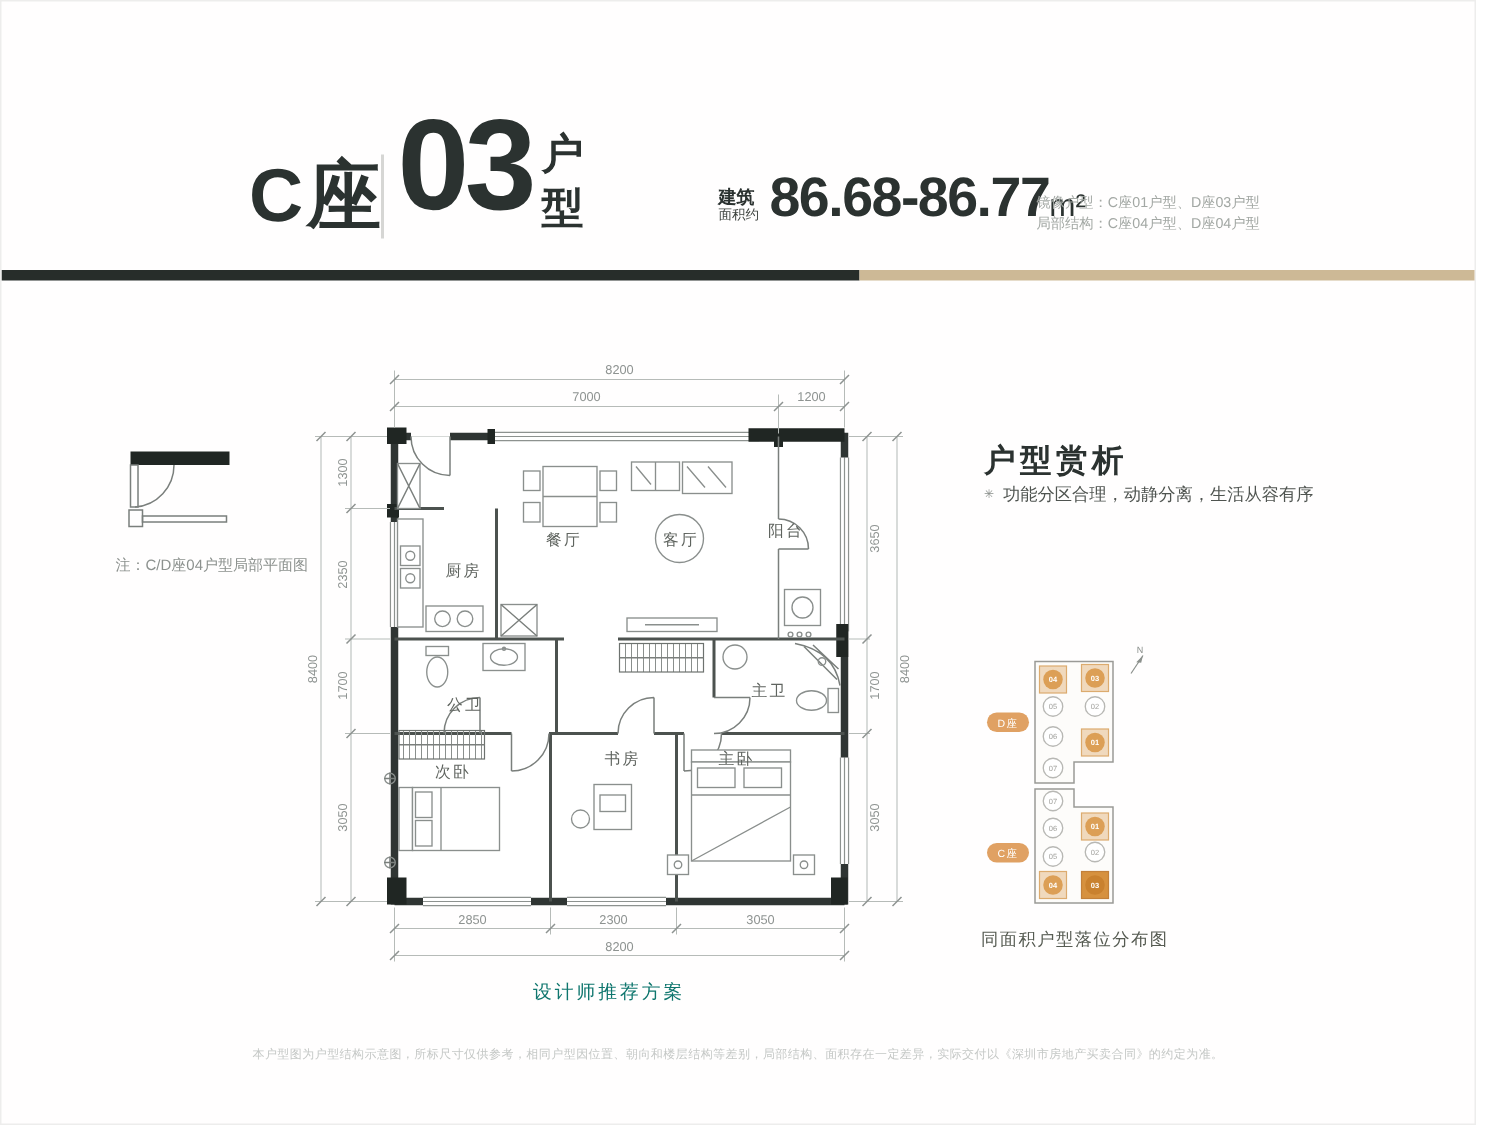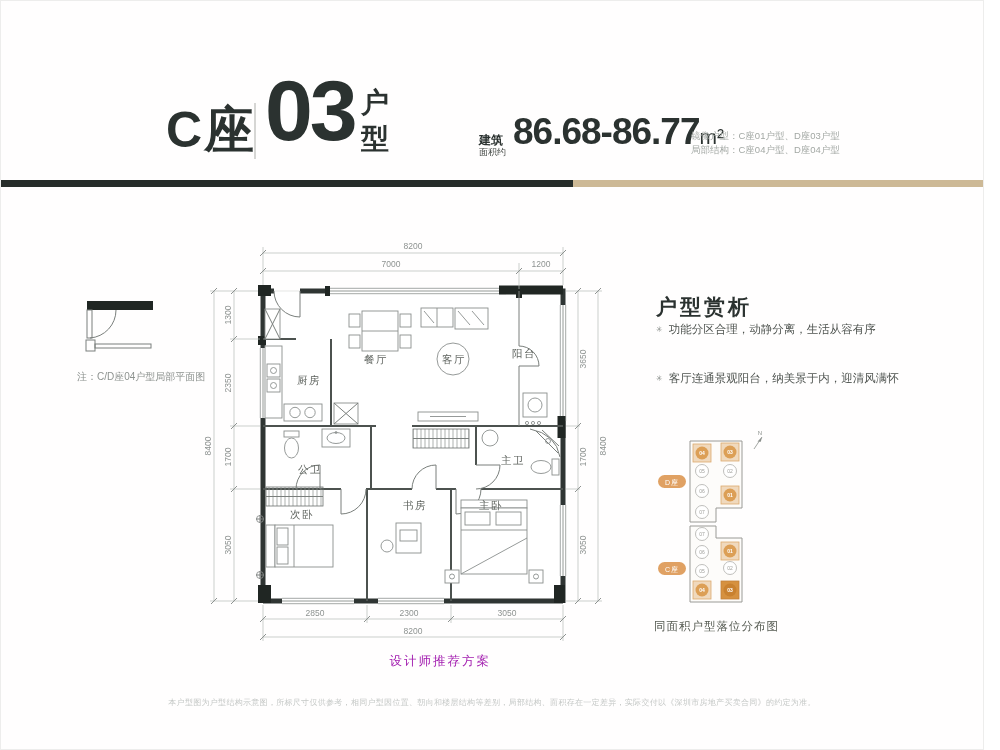--- a/index.html
+++ b/index.html
@@ -5,32 +5,32 @@
   html,body{margin:0;padding:0;background:#fff;}
   .page{position:relative;width:984px;height:750px;background:#fffefe;
         font-family:"Liberation Sans","DejaVu Sans",sans-serif;overflow:hidden;
         border:1px solid #ededec;box-sizing:border-box;color:#2b3230;}
   .abs{position:absolute;}
   
   .block-label{left:165px;top:96px;font-size:50px;font-weight:800;letter-spacing:2px;}
   .vdivider{left:253px;top:102px;width:2px;height:56px;background:#d6d6d4;}
   .unit-number{left:264px;top:66px;font-size:86px;font-weight:800;line-height:1;letter-spacing:-3px;}
   .unit-suffix{left:360px;top:84px;font-size:28px;font-weight:700;line-height:1.3;}
-  .area-prefix{left:478px;top:133px;line-height:1.2;font-family:Liberation Mono, monospace;}
+  .area-prefix{left:478px;top:123px;line-height:1.2;}
   .area-prefix .l1{font-size:12px;font-weight:800;}
   .area-prefix .l2{font-size:9px;color:#3e433f;}
   .area-value{left:512px;top:110px;font-size:37px;font-weight:800;letter-spacing:-1px;}
   .area-unit{font-size:21px;font-weight:400;letter-spacing:0;}
   .type-notes{left:690px;top:128px;font-size:9.5px;color:#a3a8a4;line-height:14px;}
   .divider-dark{left:0;top:179px;width:572px;height:7px;background:#272d2a;}
   .divider-tan{left:572px;top:179px;width:428px;height:7px;background:#cdb996;}
   
   .partial-note{left:76px;top:369px;font-size:10px;color:#8c918e;white-space:nowrap;}
   
-  .plan-caption{left:320px;top:652px;width:170px;text-align:right;font-size:12.5px;color:#a21caf;letter-spacing:2px;}
+  .plan-caption{left:320px;top:652px;width:170px;text-align:center;font-size:12.5px;color:#0f766e;letter-spacing:2px;}
   
   .analysis-title{left:655px;top:292px;font-size:21px;font-weight:700;letter-spacing:3px;}
   .bullet{position:absolute;left:655px;font-size:11.5px;color:#4f5450;white-space:nowrap;}
   .bullet .ico{font-size:8px;color:#8b908c;margin-right:6px;vertical-align:1px;}
   .site-caption{left:653px;top:618px;font-size:11.5px;color:#565b52;letter-spacing:1px;}
   .disclaimer{left:0;top:696px;width:100%;text-align:center;font-size:8px;color:#c5c8c6;letter-spacing:0.3px;}
   
   .w-out{stroke:#2f3533;stroke-width:5;fill:none;}
   .w-in{stroke:#4c524f;stroke-width:2;fill:none;}
   .w-thin{stroke:#7a7f7c;stroke-width:1;fill:none;}
@@ -315,21 +315,20 @@
       <path class="dim" d="M67,404 H367"></path>
       <path class="tick" d="M64,407 L70,401 M364,407 L370,401"></path>
       <text class="dimt" x="217" y="401" text-anchor="middle">8200</text>
     </g>
   </svg>
 
   <div class="abs plan-caption">设计师推荐方案</div>
 
   <div class="abs analysis-title">户型赏析</div>
   <div class="bullet" style="top:321px;"><span class="ico">✳</span><span>功能分区合理，动静分离，生活从容有序</span></div>
-  <div class="bullet" style="top:370px;"><span class="ico">✳</span><span>客厅连通景观阳台，纳美景于内，迎清风满怀</span></div>
 
   <svg class="abs" style="left:655px;top:425px;" width="115" height="185" viewBox="0 0 115 185">
 
     <g>
       <text x="104" y="9" font-size="6" fill="#8b908c" text-anchor="middle">N</text>
       <path d="M98,23 L106,11" stroke="#8b908c" stroke-width="0.8" fill="none"></path>
       <polygon points="106,11 101.5,15.5 104.8,15.8" fill="#8b908c"></polygon>
     </g>
 
     <path class="slab" d="M34,15 H86 V82 H60 V96 H34 Z"></path>

